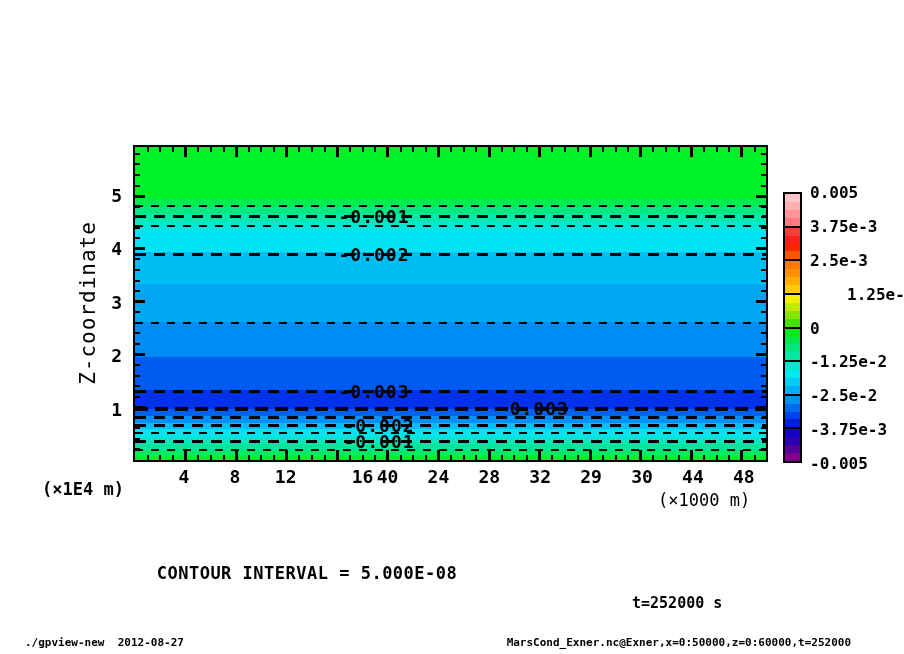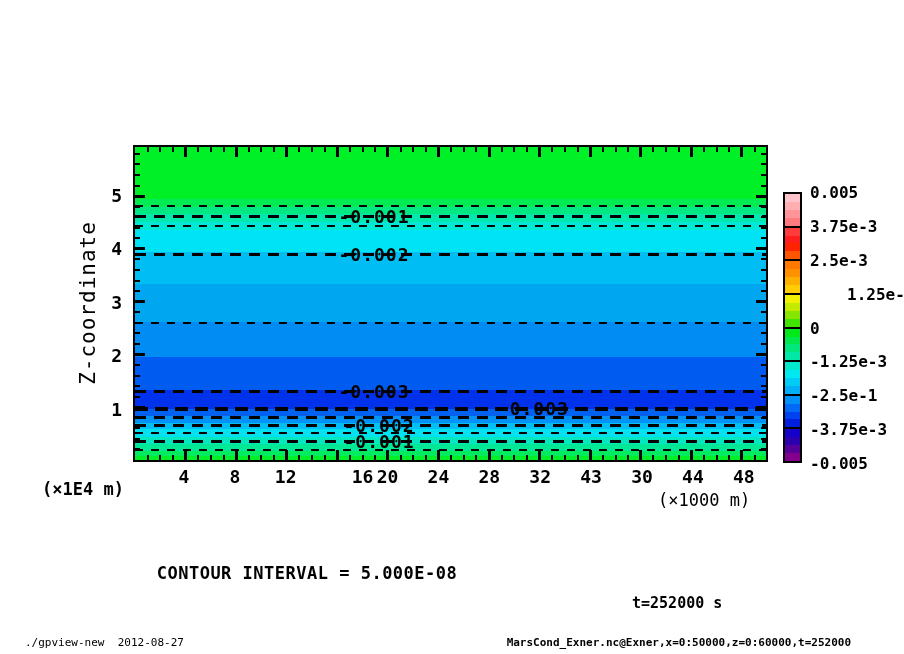--- a/index.html
+++ b/index.html
@@ -16,21 +16,21 @@
           font-size:21px;white-space:nowrap;letter-spacing:1px;}
   #zticklabels{position:absolute;left:90px;top:145px;width:32px;height:317px;}
   #zticklabels div{position:absolute;right:0;transform:translateY(-50%);font-size:18px;font-weight:bold;}
   #xticklabels{position:absolute;left:133px;top:466px;width:635px;height:22px;}
   #xticklabels div{position:absolute;transform:translateX(-50%);font-size:18px;font-weight:bold;}
   #zunit{position:absolute;left:42px;top:479px;font-size:17px;font-weight:bold;}
   #xunit{position:absolute;left:658px;top:490px;font-size:17px;}
   #xlabel{position:absolute;left:0;right:260px;top:517px;text-align:center;font-size:21px;letter-spacing:1px;}
   #cinterval{position:absolute;left:0;right:290px;top:563px;text-align:center;font-size:17px;font-weight:bold;letter-spacing:0.5px;}
   #timetext{position:absolute;left:632px;top:594px;font-size:15px;font-weight:bold;}
-  #footerL{position:absolute;left:25px;top:636px;font-size:11px;font-weight:normal;white-space:pre;}
+  #footerL{position:absolute;left:25px;top:636px;font-size:11px;font-weight:bold;white-space:pre;}
   #footerR{position:absolute;right:53px;top:636px;font-size:11px;font-weight:bold;white-space:pre;}
   #cbar{position:absolute;left:783px;top:192px;width:19px;height:271px;border:2px solid #000;
         box-sizing:border-box;display:flex;flex-direction:column;}
   #cbar .cbox{flex:1;}
   #cbar .cbox + .cbox{border-top:2px solid #000;}
   #cbarlabels{position:absolute;left:810px;top:192px;width:90px;height:271px;}
   #cbarlabels div{position:absolute;left:0;transform:translateY(-50%);font-size:16px;font-weight:bold;white-space:nowrap;}
 </style>
 </head>
 <body>
@@ -240,25 +240,25 @@
       <div style="position: absolute; top: calc(5.56492% - 1px); height: 2px; width: 5px; background: rgb(0, 0, 0); right: 0px;"></div>
       <div style="position: absolute; top: calc(2.19224% - 1px); height: 2px; width: 5px; background: rgb(0, 0, 0); left: 0px;"></div>
       <div style="position: absolute; top: calc(2.19224% - 1px); height: 2px; width: 5px; background: rgb(0, 0, 0); right: 0px;"></div>
     </div>
 
   <div id="xticklabels">
       <div style="left: 8.01603%;">4</div>
       <div style="left: 16.0321%;">8</div>
       <div style="left: 24.0481%;">12</div>
       <div style="left: 32.0641%; margin-left: 26px;">16</div>
-      <div style="left: 40.0802%;">20</div>
+      <div style="left: 40.0802%;">40</div>
       <div style="left: 48.0962%;">24</div>
       <div style="left: 56.1122%;">28</div>
       <div style="left: 64.1283%;">32</div>
-      <div style="left: 72.1443%;">43</div>
+      <div style="left: 72.1443%;">29</div>
       <div style="left: 80.1603%;">30</div>
       <div style="left: 88.1764%;">44</div>
       <div style="left: 96.1924%;">48</div>
     </div>
   <div id="zunit">(×1E4 m)</div>
   <div id="xunit">(×1000 m)</div>
 
   <div id="cinterval">CONTOUR INTERVAL = 5.000E-08</div>
   <div id="timetext">t=252000 s</div>
 
@@ -271,21 +271,21 @@
       <div class="cbox" style="background: linear-gradient(rgb(0, 232, 205) 0%, rgb(0, 232, 205) 25%, rgb(0, 232, 240) 25%, rgb(0, 232, 240) 50%, rgb(0, 205, 245) 50%, rgb(0, 205, 245) 75%, rgb(0, 175, 248) 75%, rgb(0, 175, 248) 100%);"></div>
       <div class="cbox" style="background: linear-gradient(rgb(0, 145, 248) 0%, rgb(0, 145, 248) 25%, rgb(0, 105, 245) 25%, rgb(0, 105, 245) 50%, rgb(0, 65, 240) 50%, rgb(0, 65, 240) 75%, rgb(0, 30, 222) 75%, rgb(0, 30, 222) 100%);"></div>
       <div class="cbox" style="background: linear-gradient(rgb(20, 0, 200) 0%, rgb(20, 0, 200) 25%, rgb(45, 0, 175) 25%, rgb(45, 0, 175) 50%, rgb(85, 0, 152) 50%, rgb(85, 0, 152) 75%, rgb(130, 0, 140) 75%, rgb(130, 0, 140) 100%);"></div>
     </div>
   <div id="cbarlabels">
       <div style="top: 0%;">0.005</div>
       <div style="top: 12.5%;">3.75e-3</div>
       <div style="top: 25%;">2.5e-3</div>
       <div style="top: 37.5%; margin-left: 37px;">1.25e-3</div>
       <div style="top: 50%;">0</div>
-      <div style="top: 62.5%;">-1.25e-3</div>
-      <div style="top: 75%;">-2.5e-1</div>
+      <div style="top: 62.5%;">-1.25e-2</div>
+      <div style="top: 75%;">-2.5e-2</div>
       <div style="top: 87.5%;">-3.75e-3</div>
       <div style="top: 100%;">-0.005</div>
     </div>
 
   <div id="footerL">./gpview-new  2012-08-27</div>
   <div id="footerR">MarsCond_Exner.nc@Exner,x=0:50000,z=0:60000,t=252000</div>
 </div>
 
 </body></html>

